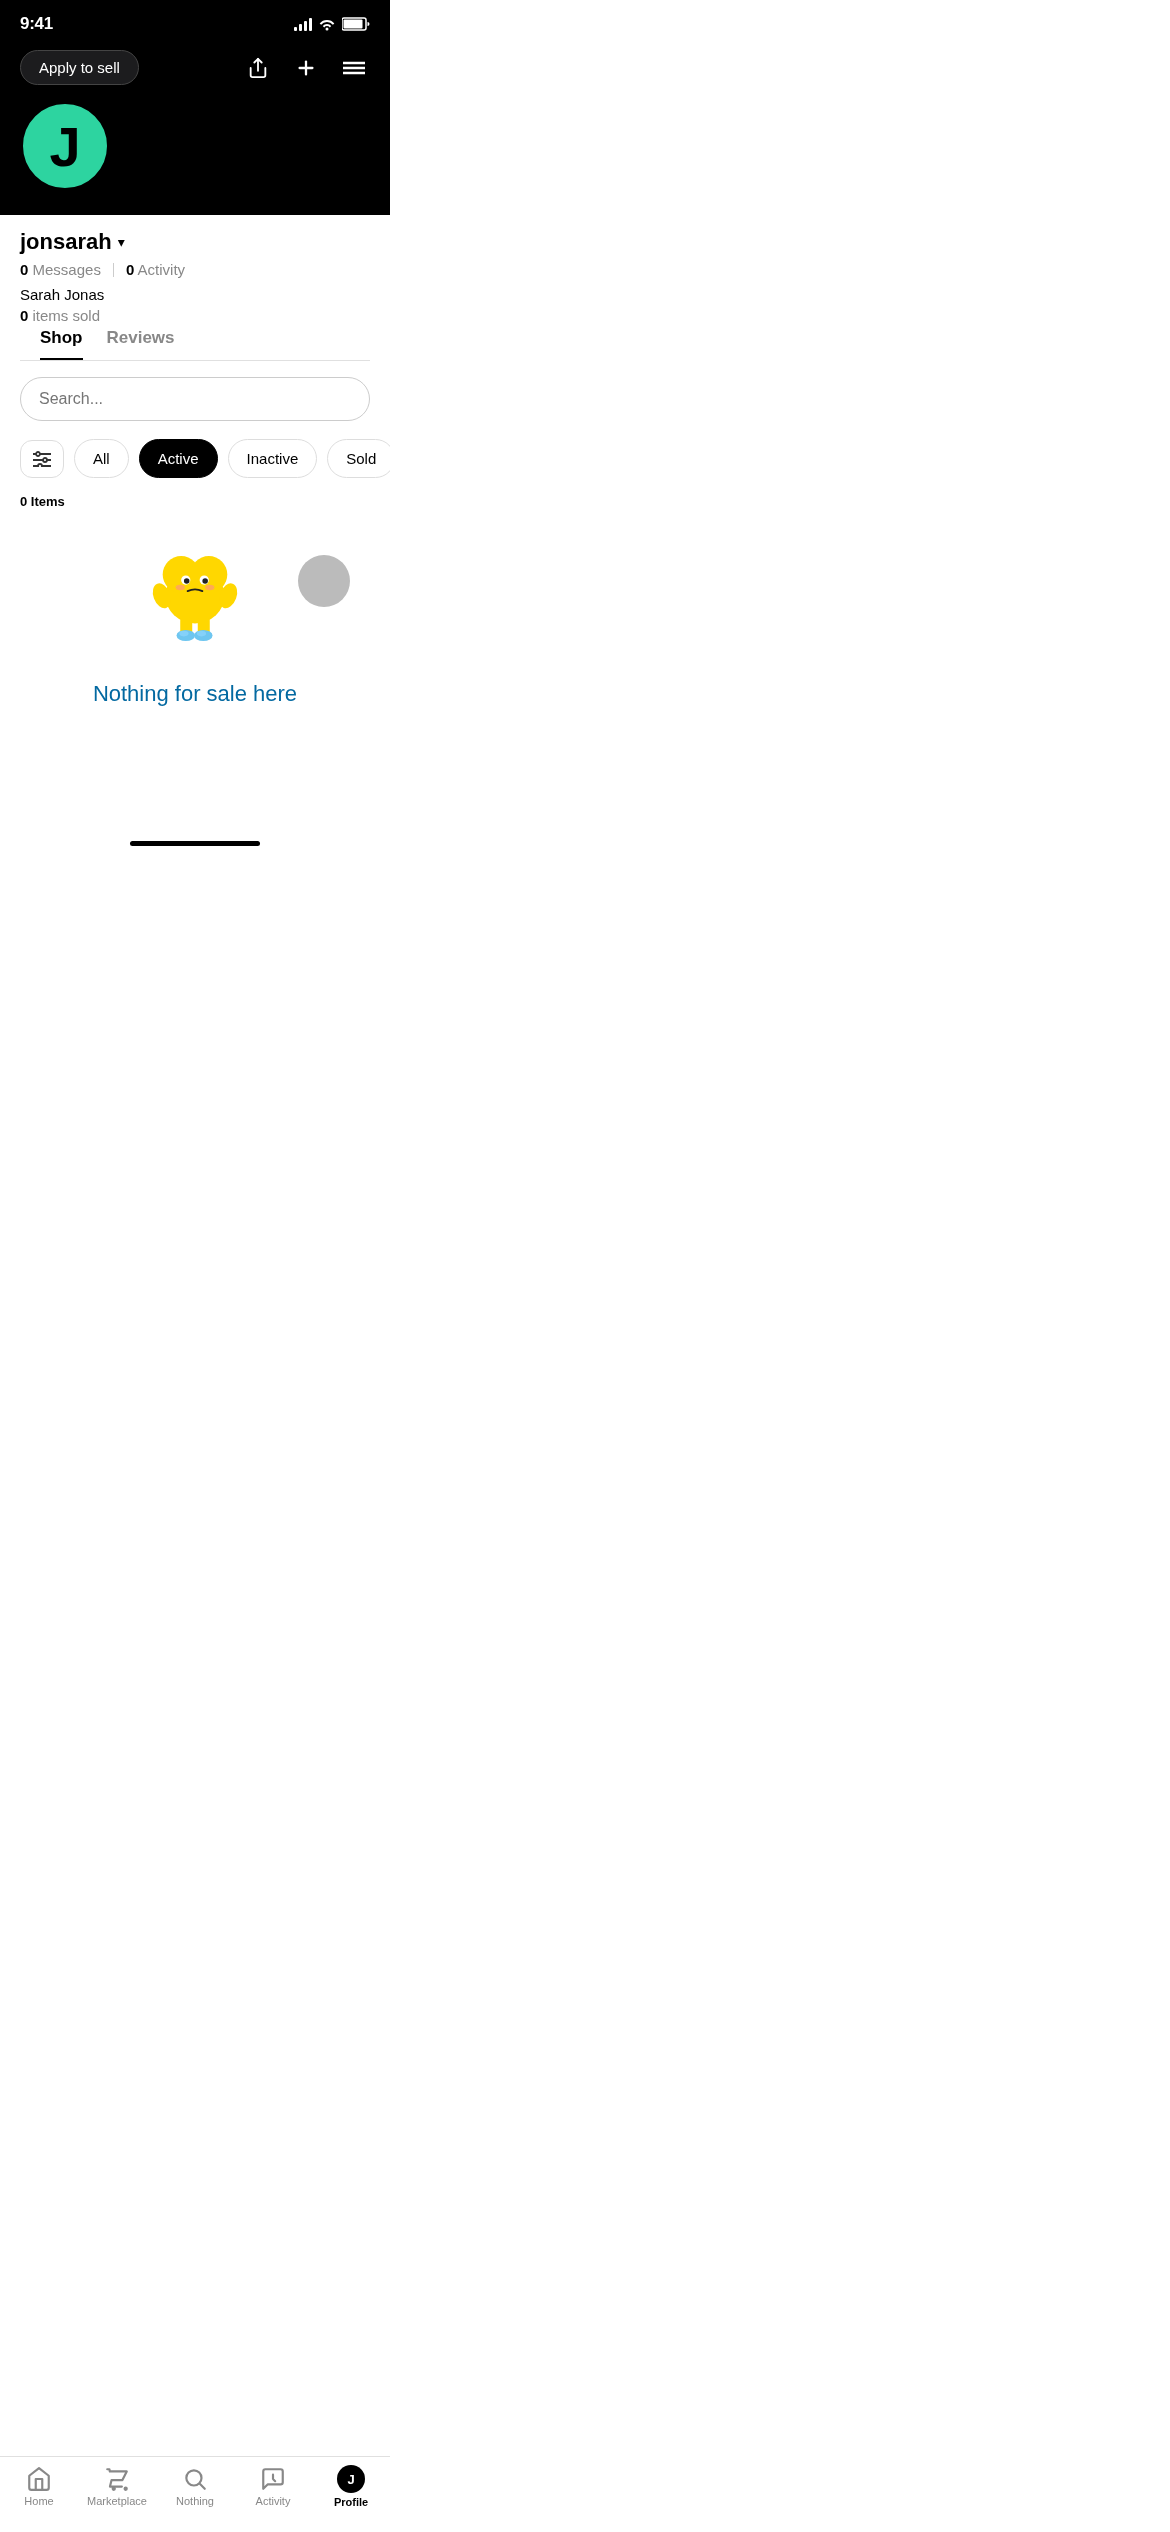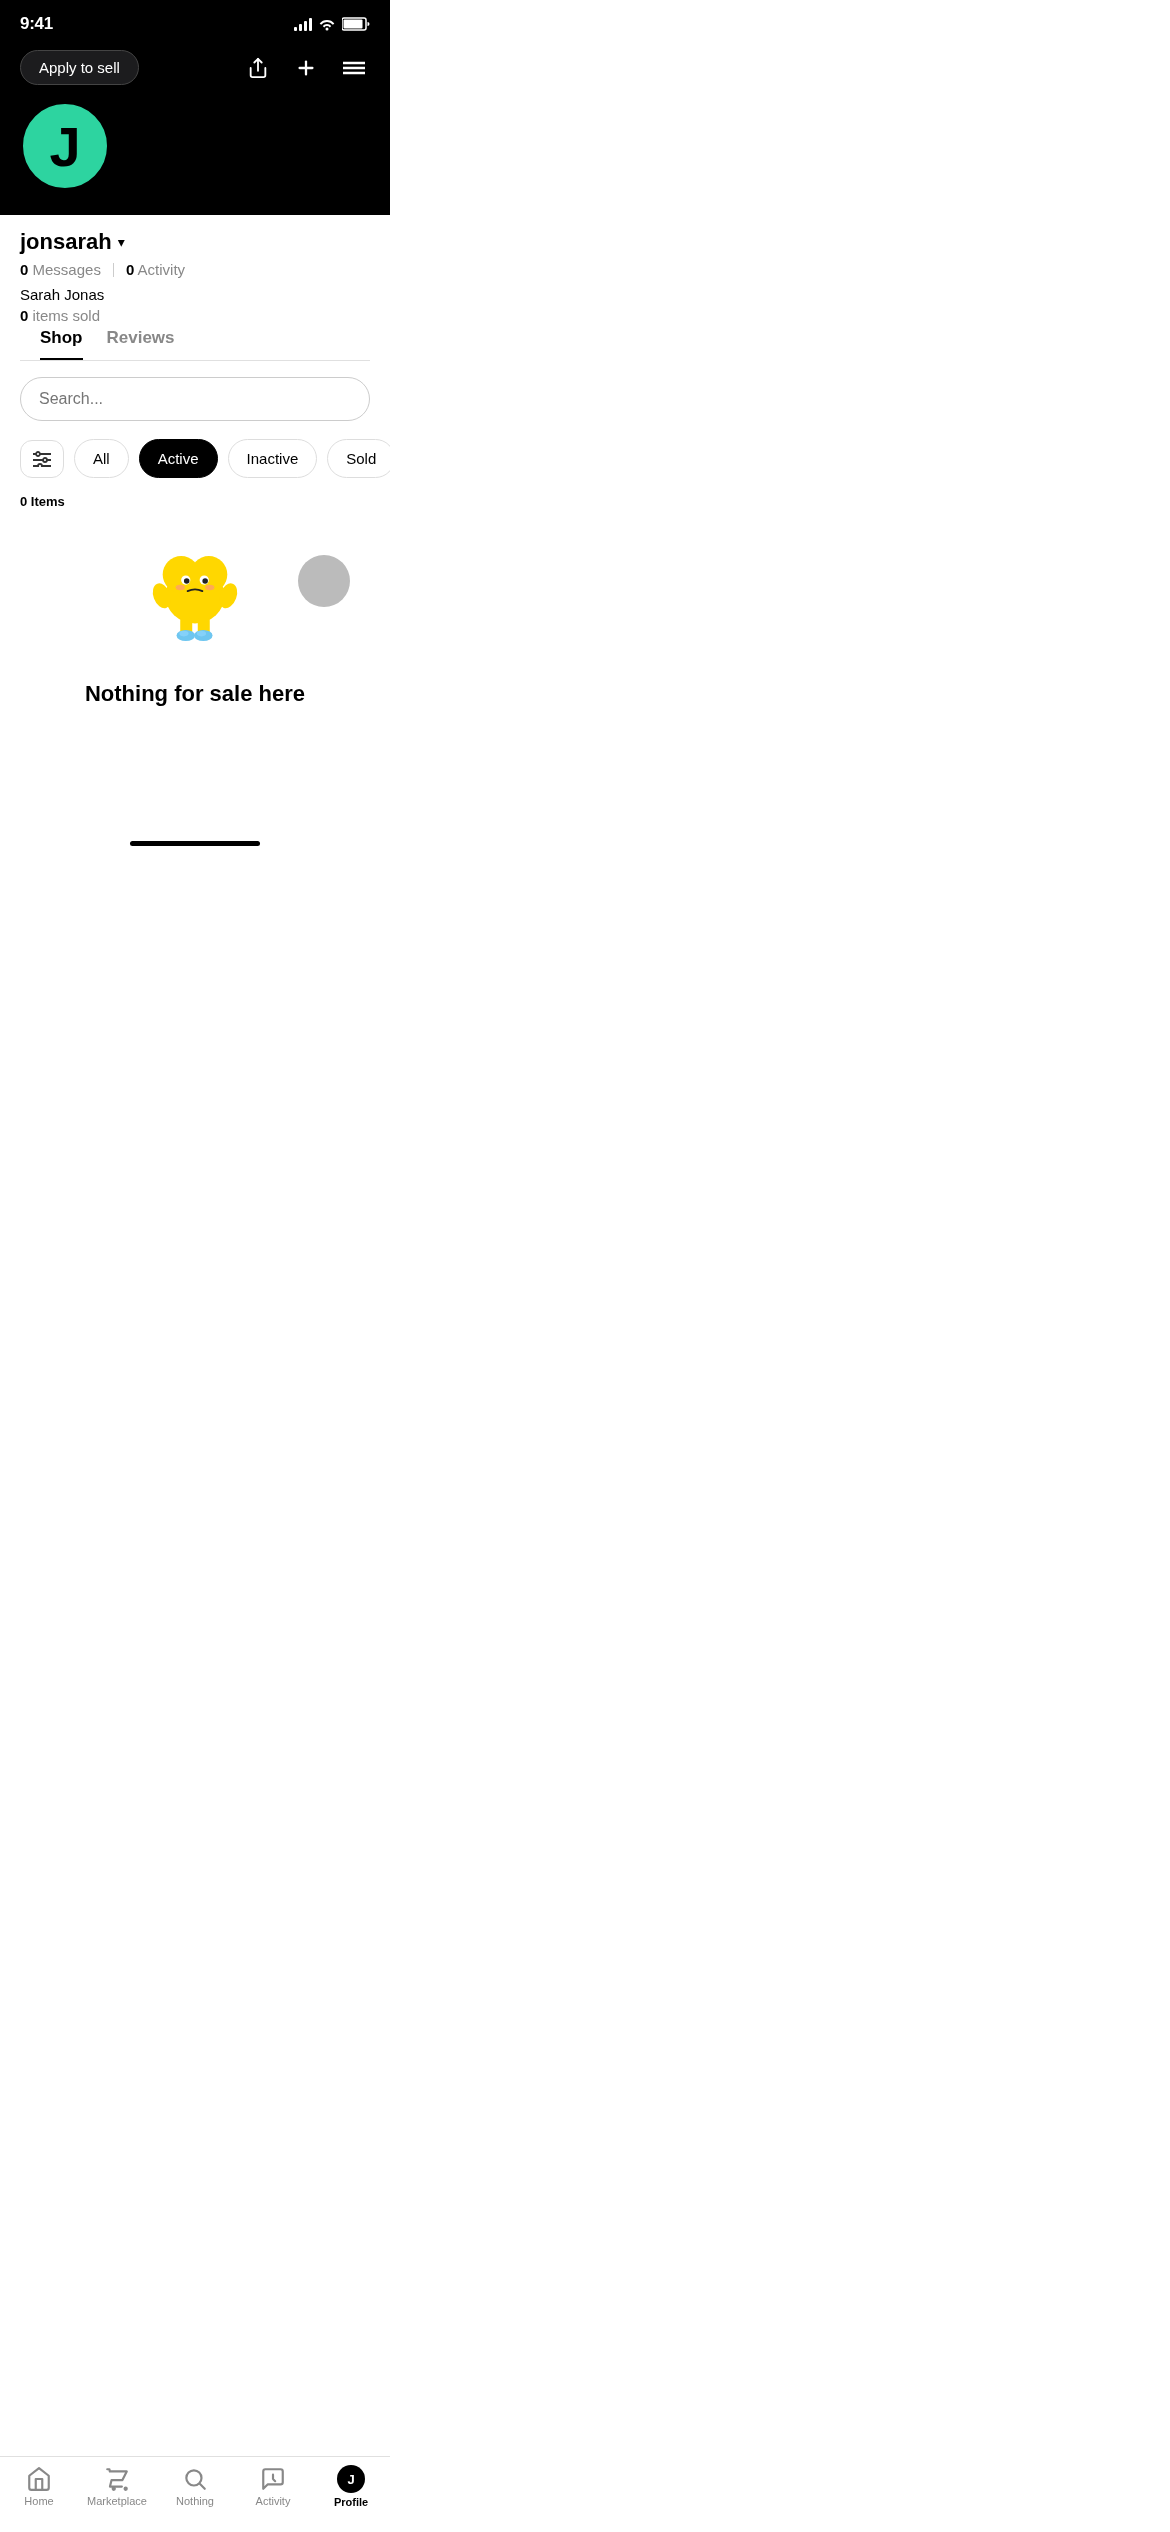--- a/index.html
+++ b/index.html
@@ -310,22 +310,22 @@
       padding: 20px 20px 40px;
       position: relative;
     }
     .mascot {
       width: 120px;
       height: 120px;
       margin-bottom: 16px;
     }
     .empty-title {
       font-size: 22px;
-      font-weight: 700;
-      color: #000000;
+      font-weight: 400;
+      color: #0369a1;
       text-align: center;
     }
     .gray-circle {
       width: 52px;
       height: 52px;
       border-radius: 50%;
       background: #bbb;
       position: absolute;
       right: 40px;
       top: 30px;

